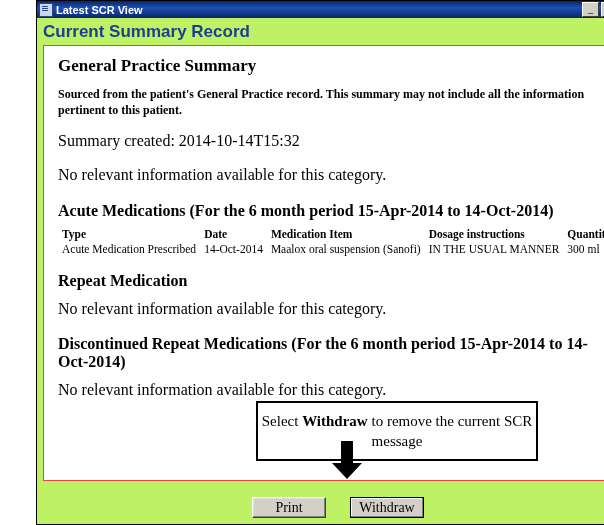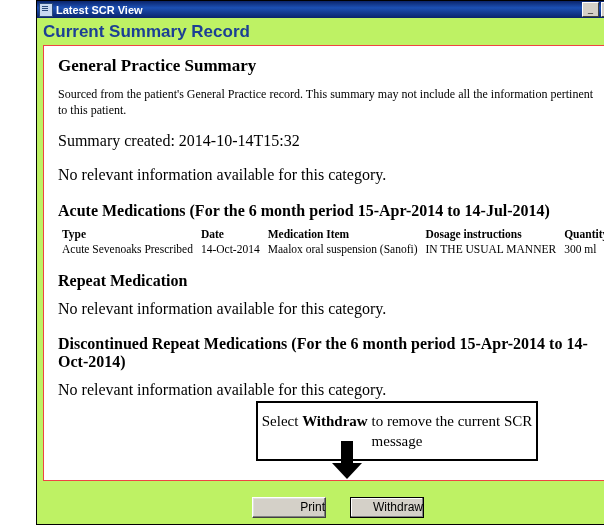--- a/index.html
+++ b/index.html
@@ -167,21 +167,21 @@
   }
   h2.doc-section {
     font-family: "Liberation Serif", serif;
     font-size: 16px;
     font-weight: bold;
     margin: 16px 0 8px 0;
     color: #000;
   }
   p.doc-bold {
     font-size: 12px;
-    font-weight: normal;
+    font-weight: bold;
     margin: 0 0 12px 0;
     line-height: 1.35;
   }
   p.doc-text {
     font-size: 16px;
     margin: 0 0 12px 0;
     line-height: 1.35;
   }
   .med-table {
     width: 100%;
@@ -241,24 +241,24 @@
   }
   .win-button {
     width: 74px;
     height: 21px;
     background: #d4d0c8;
     border-top: 1px solid #ffffff;
     border-left: 1px solid #ffffff;
     border-right: 1px solid #404040;
     border-bottom: 1px solid #404040;
     box-shadow: inset -1px -1px 0 #808080, inset 1px 1px 0 #dfdfdf;
-    font-family: Liberation Sans, sans-serif;
-    font-size: 12px;
+    font-family: Liberation Serif, serif;
+    font-size: 14px;
     color: #000;
-    text-align: right;
+    text-align: center;
     line-height: 19px;
     box-sizing: border-box;
   }
   .win-button.focused {
     border: 1px solid #000000;
     box-shadow: inset -1px -1px 0 #808080, inset 1px 1px 0 #ffffff;
     font-weight: normal;
   }
 </style>
 </head>
@@ -288,34 +288,34 @@
     <div class="doc-scroll">
 
       <h1 class="doc-title">General Practice Summary</h1>
 
       <p class="doc-bold">Sourced from the patient's General Practice record. This summary may not include all the information pertinent to this patient.</p>
 
       <p class="doc-text">Summary created: 2014-10-14T15:32</p>
 
       <p class="doc-text">No relevant information available for this category.</p>
 
-      <h2 class="doc-section">Acute Medications (For the 6 month period 15-Apr-2014 to 14-Jul-2014)</h2>
+      <h2 class="doc-section">Acute Medications (For the 6 month period 15-Apr-2014 to 14-Oct-2014)</h2>
       <table class="med-table">
         <thead>
           <tr>
             <th>Type</th>
             <th>Date</th>
             <th>Medication Item</th>
             <th>Dosage instructions</th>
             <th>Quantity</th>
           </tr>
         </thead>
         <tbody>
           <tr>
-            <td>Acute Sevenoaks Prescribed</td>
+            <td>Acute Medication Prescribed</td>
             <td>14-Oct-2014</td>
             <td>Maalox oral suspension (Sanofi)</td>
             <td>IN THE USUAL MANNER</td>
             <td>300 ml</td>
           </tr>
         </tbody>
       </table>
 
       <h2 class="doc-section">Repeat Medication</h2>
       <p class="doc-text">No relevant information available for this category.</p>

